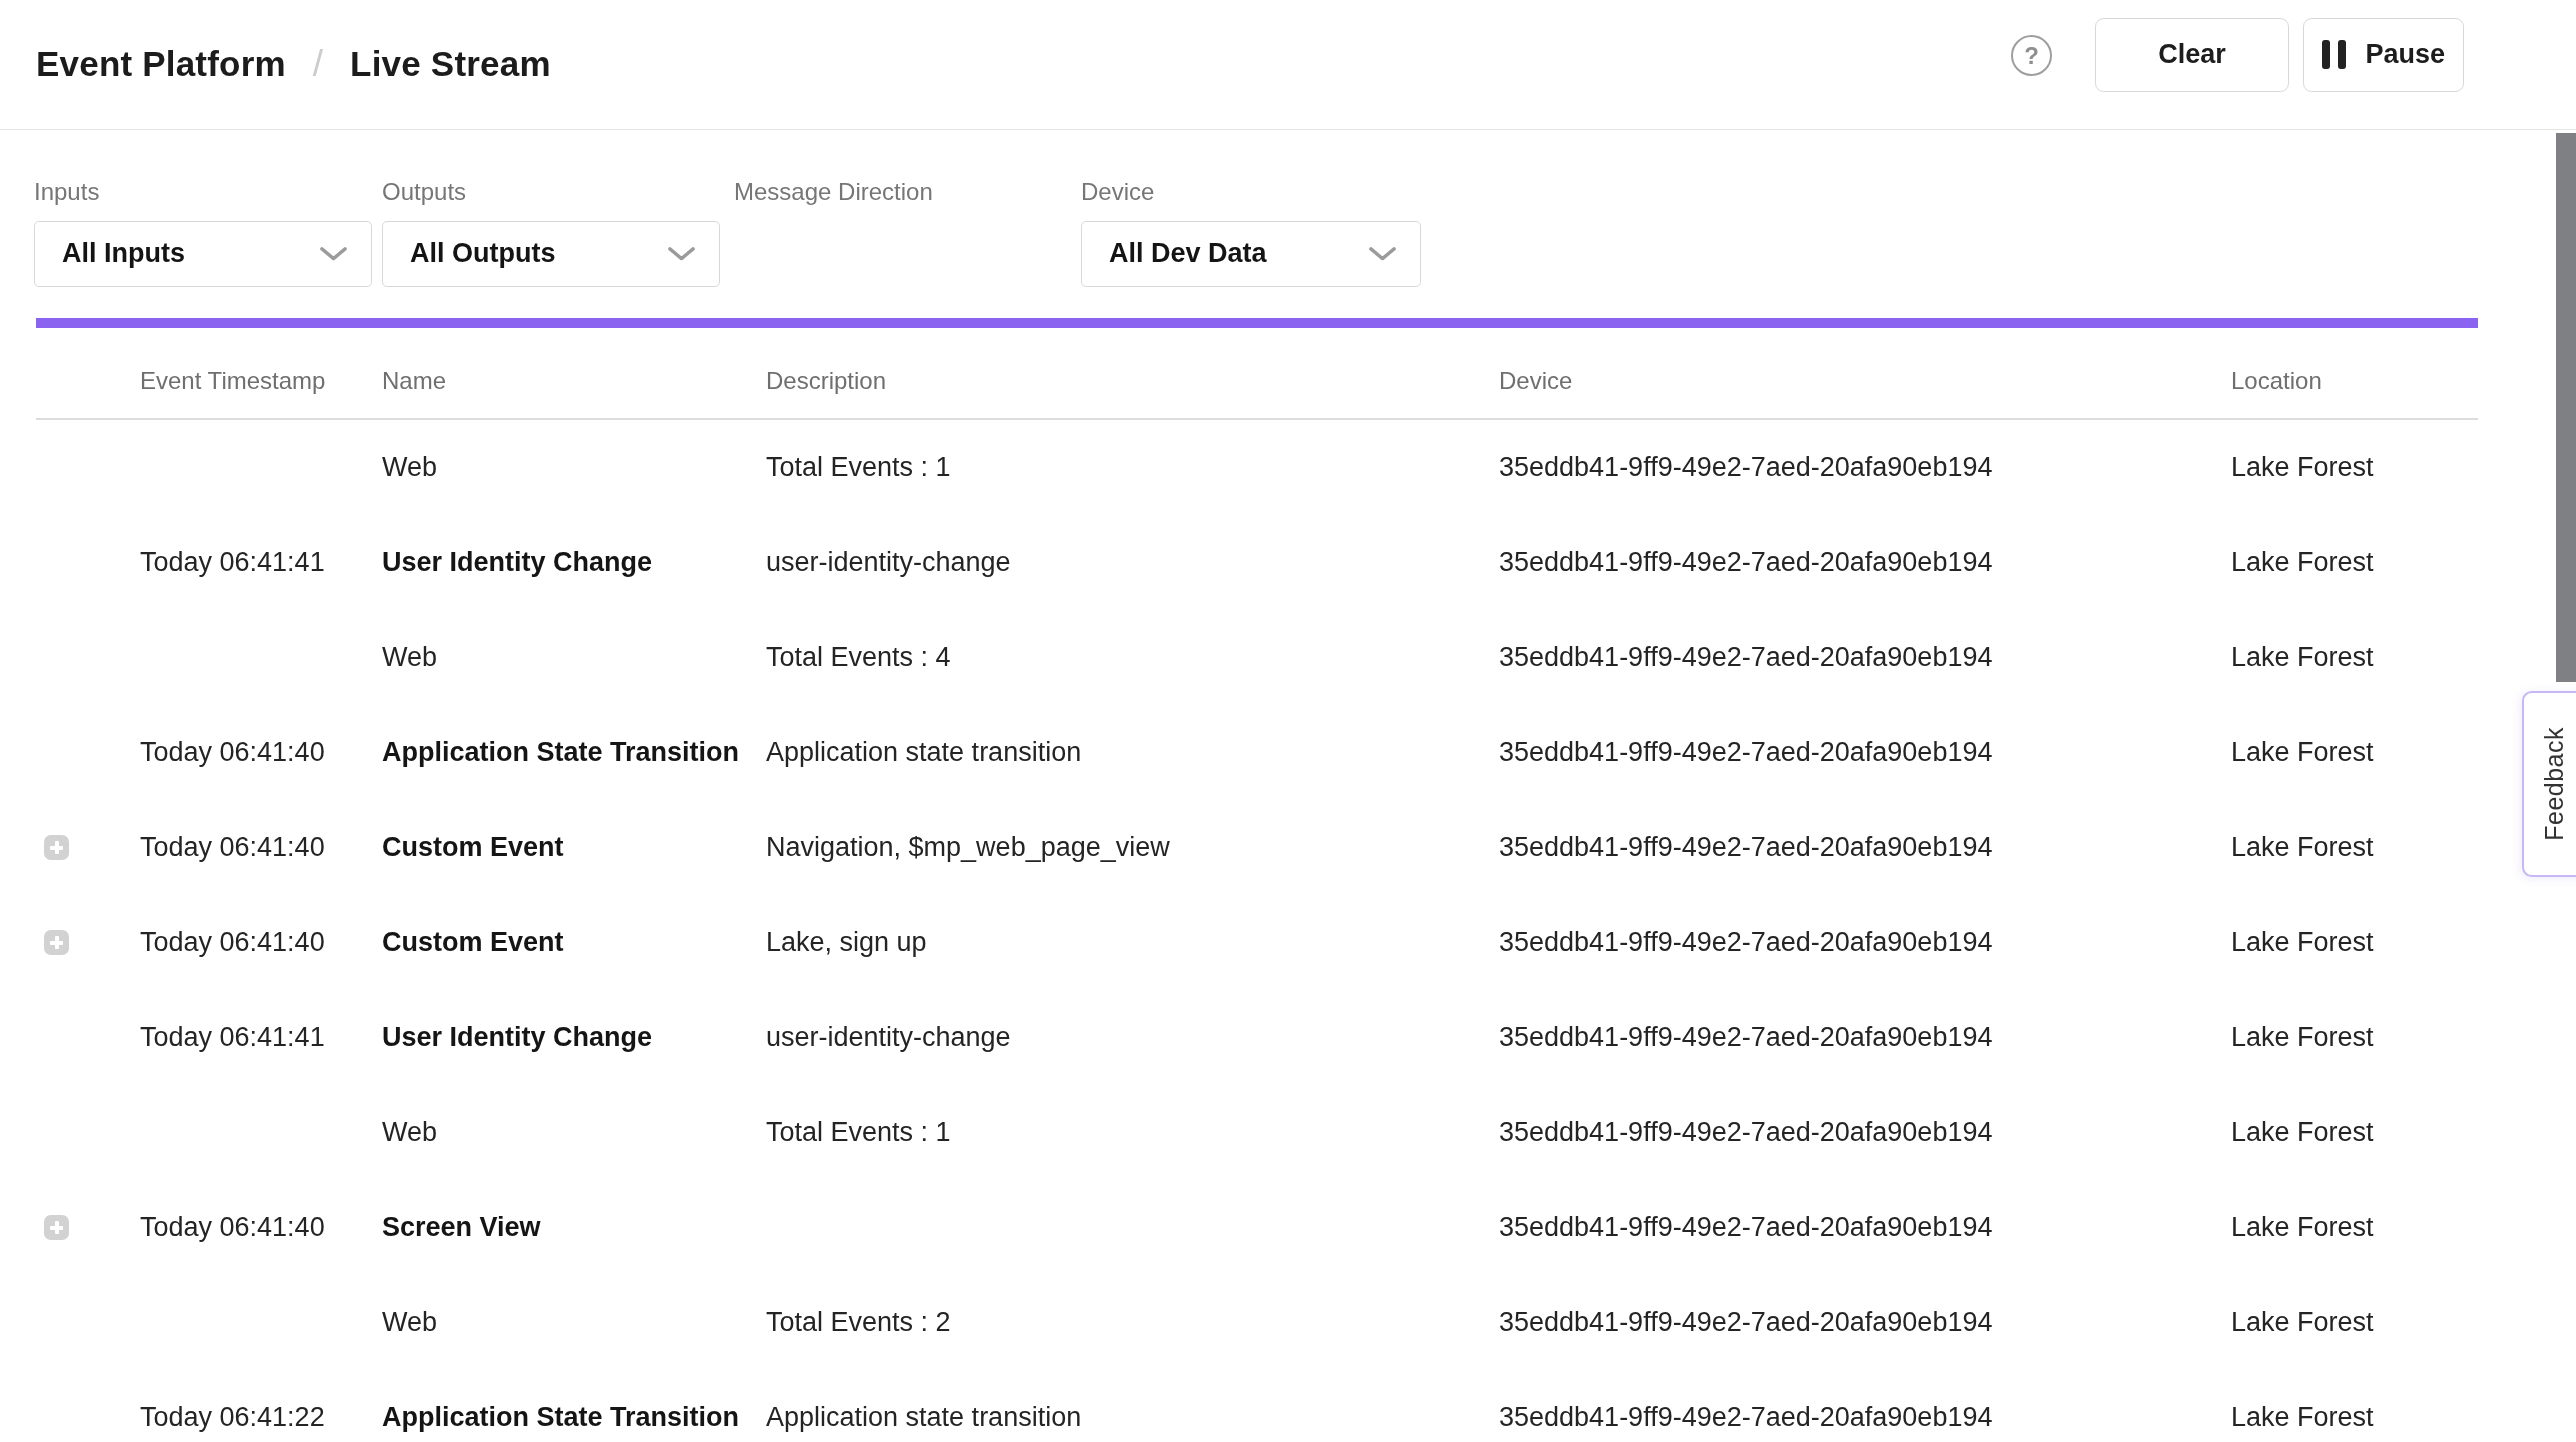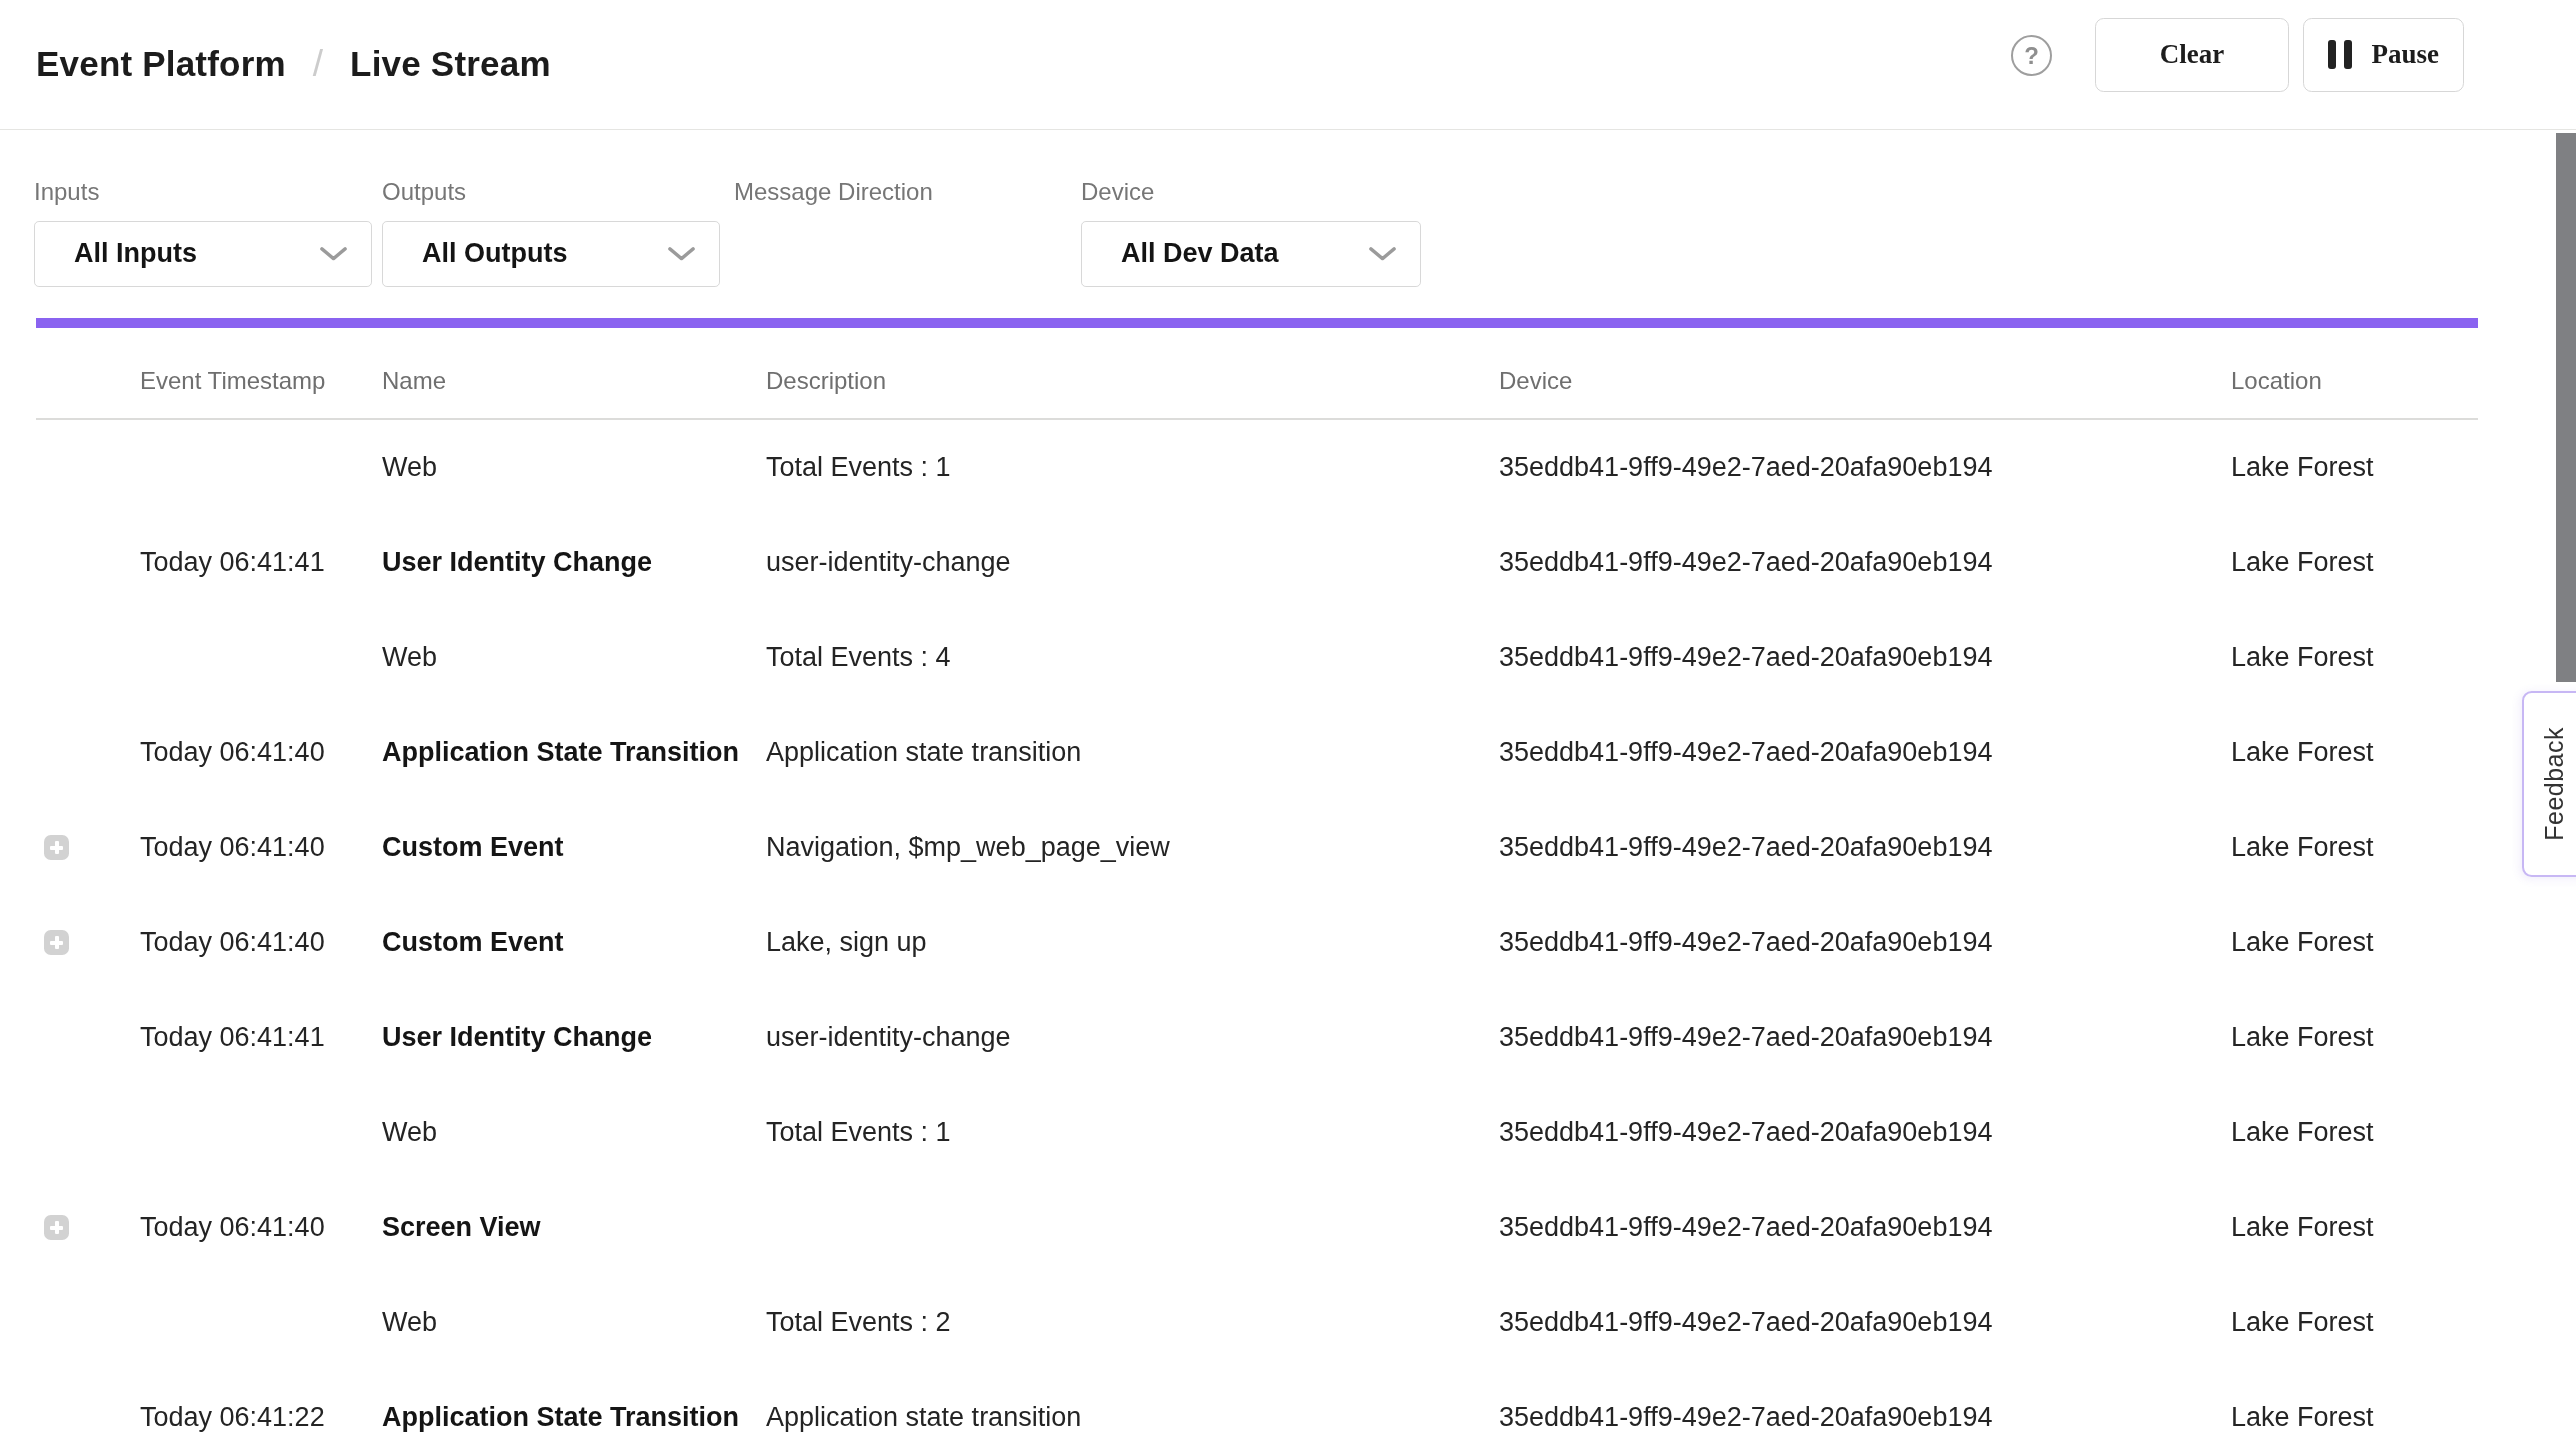--- a/index.html
+++ b/index.html
@@ -16,36 +16,36 @@
   .crumb-sep { font-size:37px; font-weight:300; color:#cccccc; }
 
   .help-btn { position:absolute; left:2011px; top:35px; width:41px; height:41px;
               border-radius:50%; border:2.9px solid #9e9e9e; background:#fff; color:#8f8f8f;
               font-size:24px; font-weight:600; display:flex; align-items:center;
               justify-content:center; cursor:pointer; font-family:inherit; }
 
   .btn { position:absolute; top:17.5px; height:74px; background:#fff; border:1.9px solid #d7d7d7;
          border-radius:8.7px; font-size:27px; font-weight:600; color:#1d1d1d;
          display:flex; align-items:center; justify-content:center; cursor:pointer;
-         font-family:Liberation Serif, serif; }
+         font-family:Liberation Sans, sans-serif; }
   .btn-clear { left:2095px; width:194px; }
   .btn-pause { left:2303px; width:161px; gap:19.4px; }
   .pause-icon { display:flex; gap:8.7px; }
   .pause-icon i { display:block; width:7.8px; height:29px; background:#222; border-radius:2.9px; }
 
   
   .filter { position:absolute; top:178px; }
   .f0 { left:34px;  width:338px; }
   .f1 { left:382px; width:338px; }
   .f2 { left:734px; width:336px; }
   .f3 { left:1081px; width:340px; }
   .filter-label { display:block; font-size:24px; color:#767676; height:29px; }
   .select-box { margin-top:13.6px; height:66px; background:#fff; border:1.9px solid #d8d8d8;
                 border-radius:4.9px; display:flex; align-items:center; justify-content:space-between;
-                padding:0 23px 0 39px; cursor:pointer; }
+                padding:0 23px 0 27px; cursor:pointer; }
   .select-value { font-size:27px; font-weight:700; color:#141414; white-space:nowrap; }
   .chev { width:29px; height:15.5px; flex:0 0 auto; }
 
   
   .accent-bar { position:absolute; left:36px; top:318px; width:2442px; height:9.7px;
                 background:#8a63f0; }
 
   
   .th { position:absolute; top:367px; font-size:24px; color:#6f6f6f; white-space:nowrap; }
   .thead-divider { position:absolute; left:36px; top:418px; width:2442px; height:1.9px;

